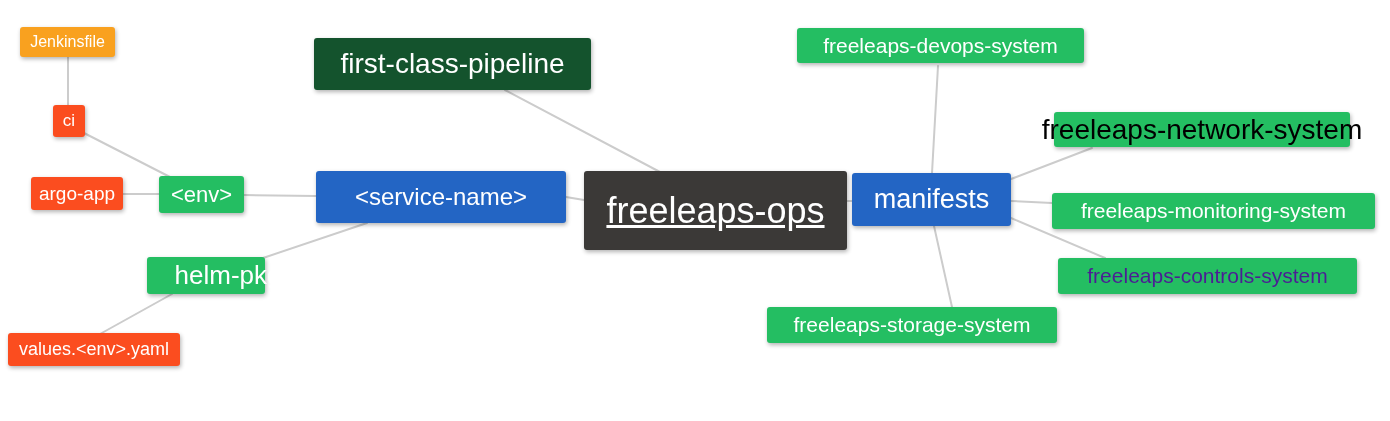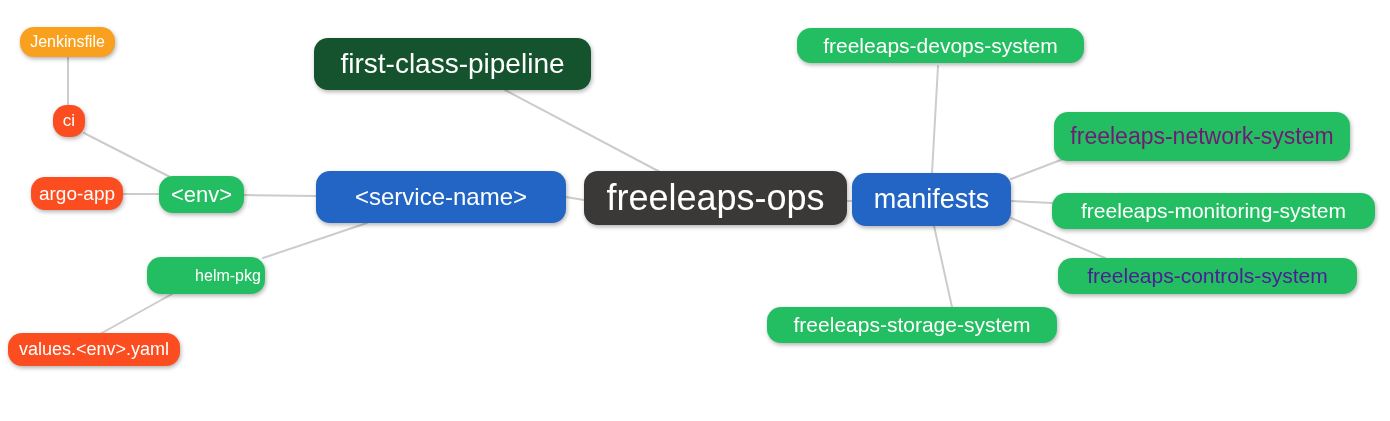--- a/index.html
+++ b/index.html
@@ -21,21 +21,21 @@
     top: 0;
     pointer-events: none;
   }
   #nodes .node {
     position: absolute;
     box-sizing: border-box;
     display: flex;
     align-items: center;
     justify-content: center;
     color: #ffffff;
-    border-radius: 14px;
+    border-radius: 3px;
     box-shadow: 1px 2px 4px rgba(0,0,0,0.30);
     white-space: nowrap;
     cursor: pointer;
     user-select: none;
   }
 </style>
 </head>
 <body>
 
 <div class="canvas">
@@ -55,23 +55,23 @@
       <line x1="263" y1="258" x2="367" y2="223" stroke="#cccccc" stroke-width="2" stroke-linecap="round"></line>
       <line x1="172" y1="294" x2="100" y2="334" stroke="#cccccc" stroke-width="2" stroke-linecap="round"></line>
     </svg>
   <div id="nodes">
       <div class="node" style="left: 20px; top: 27px; width: 95px; height: 30px; background: rgb(249, 161, 31); font-size: 16px; color: rgb(255, 255, 255);">Jenkinsfile</div>
       <div class="node" style="left: 53px; top: 105px; width: 32px; height: 32px; background: rgb(251, 77, 31); font-size: 17px; color: rgb(255, 255, 255);">ci</div>
       <div class="node" style="left: 31px; top: 177px; width: 92px; height: 33px; background: rgb(251, 77, 31); font-size: 19px; color: rgb(255, 255, 255);">argo-app</div>
       <div class="node" style="left: 159px; top: 176px; width: 85px; height: 37px; background: rgb(36, 190, 98); font-size: 22px; color: rgb(255, 255, 255);">&lt;env&gt;</div>
       <div class="node" style="left: 314px; top: 38px; width: 277px; height: 52px; background: #14532d; font-size: 28px; color: rgb(255, 255, 255);">first-class-pipeline</div>
       <div class="node" style="left: 316px; top: 171px; width: 250px; height: 52px; background: rgb(35, 101, 196); font-size: 24px; color: rgb(255, 255, 255);">&lt;service-name&gt;</div>
-      <div class="node" style="left: 584px; top: 171px; width: 263px; height: 54px; background: rgb(59, 57, 55); font-size: 36px; color: rgb(255, 255, 255);">freeleaps-ops</div>
+      <div class="node" style="left: 584px; top: 171px; width: 263px; height: 79px; background: rgb(59, 57, 55); font-size: 36px; color: rgb(255, 255, 255); text-decoration: underline;">freeleaps-ops</div>
       <div class="node" style="left: 852px; top: 173px; width: 159px; height: 53px; background: rgb(35, 101, 196); font-size: 27px; color: #ffffff;">manifests</div>
       <div class="node" style="left: 797px; top: 28px; width: 287px; height: 35px; background: rgb(36, 190, 98); font-size: 21px; color: rgb(255, 255, 255);">freeleaps-devops-system</div>
-      <div class="node" style="left: 1054px; top: 112px; width: 296px; height: 49px; background: rgb(36, 190, 98); font-size: 23px; color: #701a75;">freeleaps-network-system</div>
+      <div class="node" style="left: 1054px; top: 112px; width: 296px; height: 35px; background: rgb(36, 190, 98); font-size: 28px; color: #000000;">freeleaps-network-system</div>
       <div class="node" style="left: 1052px; top: 186px; width: 323px; height: 36px; background: rgb(36, 190, 98); font-size: 21px; color: rgb(255, 255, 255); margin-top: 7px;">freeleaps-monitoring-system</div>
       <div class="node" style="left: 1058px; top: 258px; width: 299px; height: 36px; background: rgb(36, 190, 98); font-size: 21px; color: #4c1d95;">freeleaps-controls-system</div>
       <div class="node" style="left: 767px; top: 307px; width: 290px; height: 36px; background: rgb(36, 190, 98); font-size: 21px; color: rgb(255, 255, 255);">freeleaps-storage-system</div>
-      <div class="node" style="left: 147px; top: 257px; width: 118px; height: 37px; background: rgb(36, 190, 98); font-size: 16px; color: rgb(255, 255, 255); padding-left: 44px;">helm-pkg</div>
+      <div class="node" style="left: 147px; top: 257px; width: 118px; height: 37px; background: rgb(36, 190, 98); font-size: 26px; color: rgb(255, 255, 255); padding-left: 44px;">helm-pkg</div>
       <div class="node" style="left: 8px; top: 333px; width: 172px; height: 33px; background: rgb(251, 77, 31); font-size: 18px; color: rgb(255, 255, 255);">values.&lt;env&gt;.yaml</div>
     </div>
 </div>
 
 </body></html>

